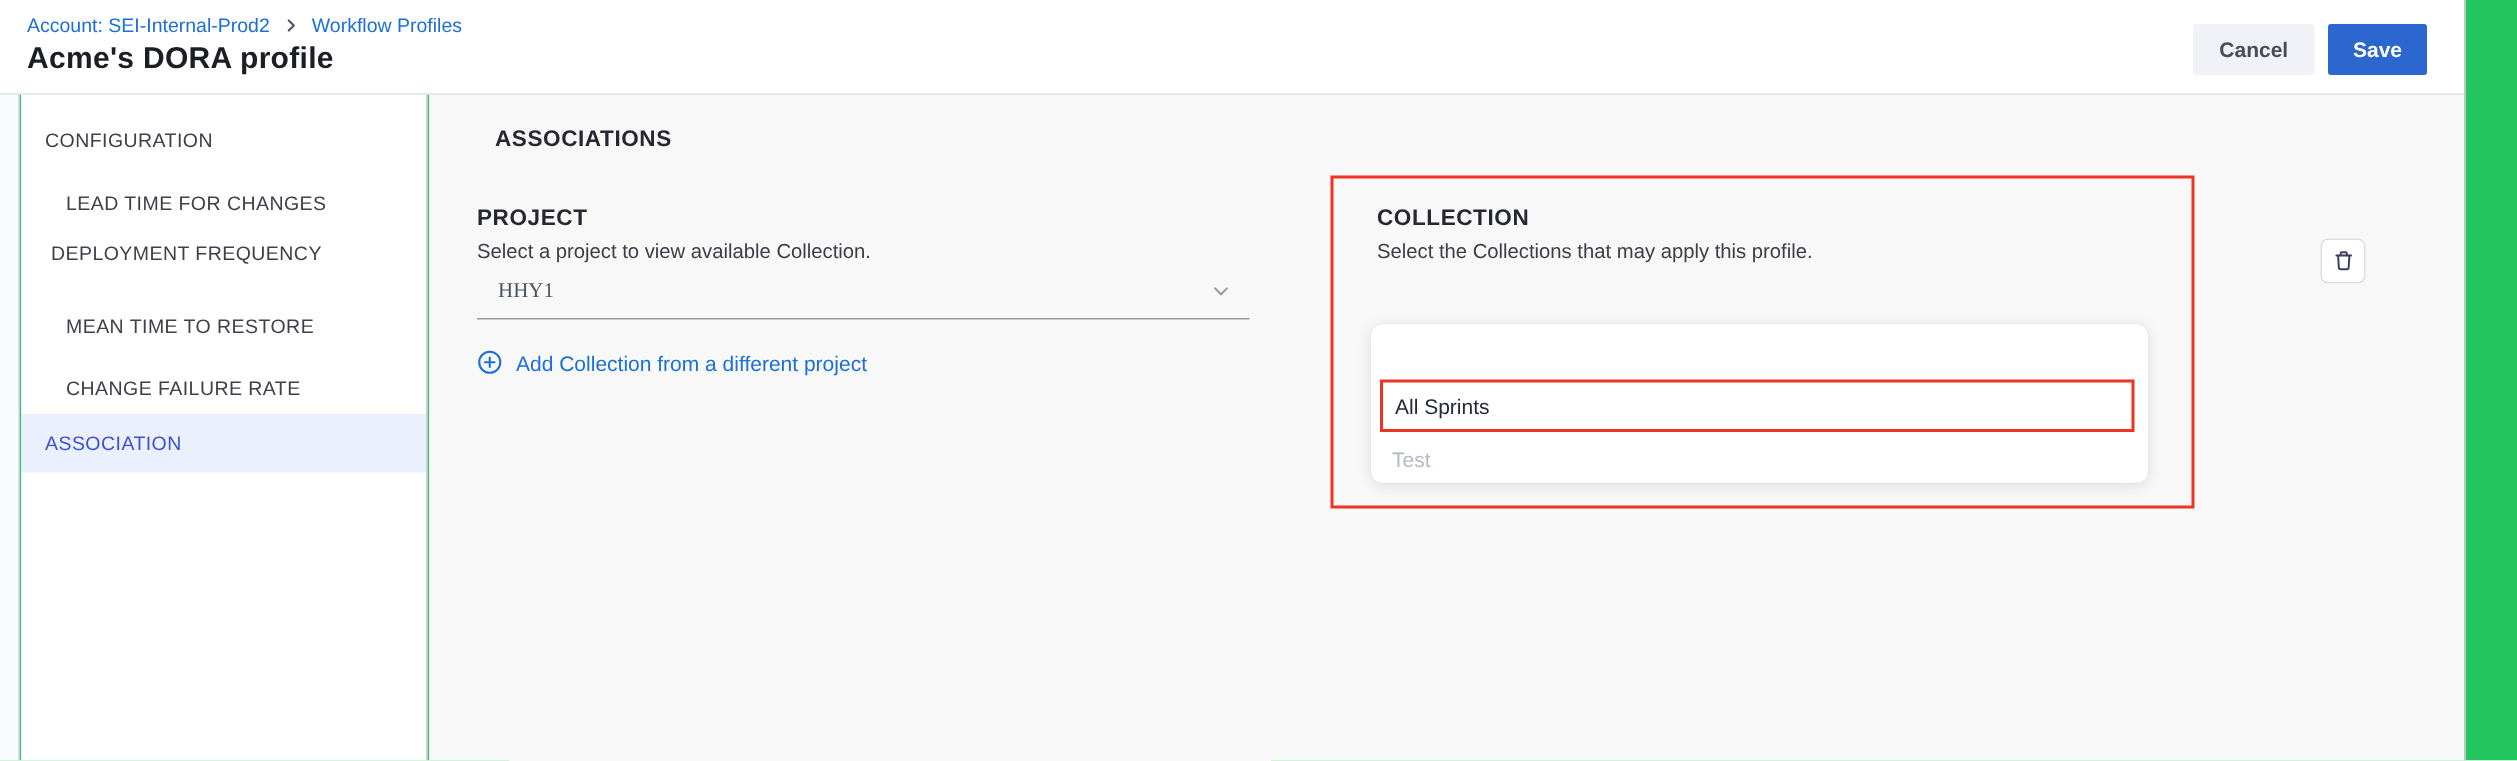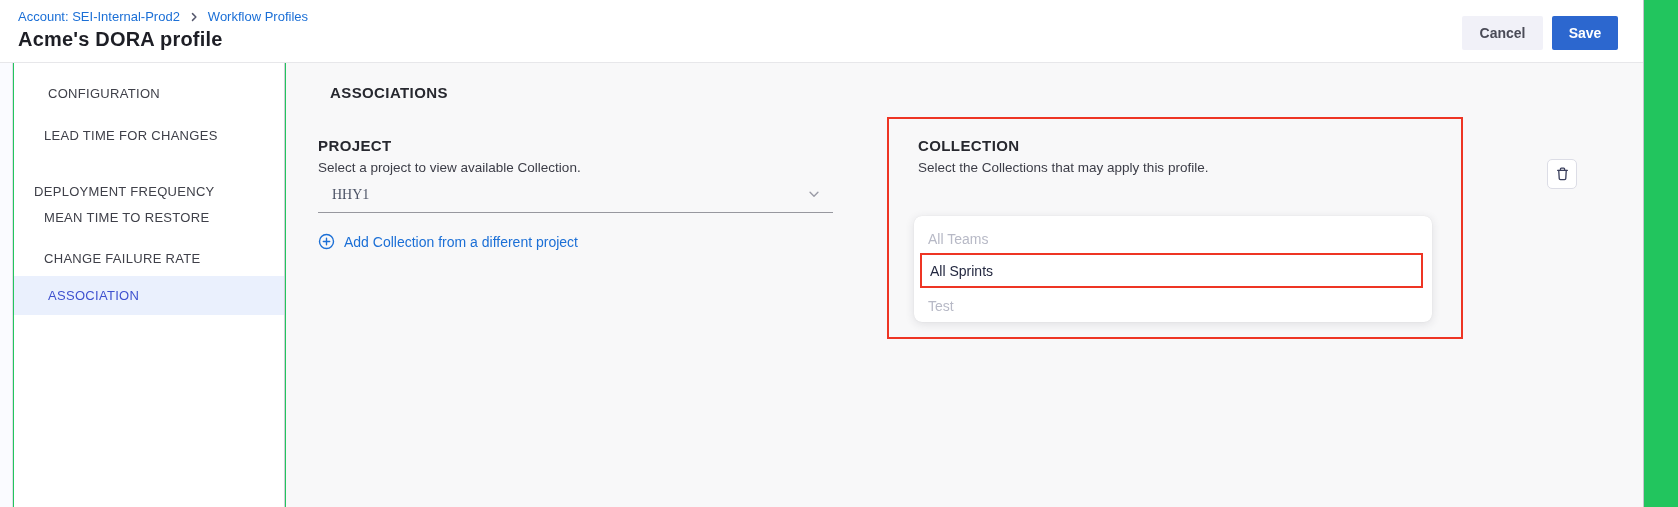--- a/index.html
+++ b/index.html
@@ -23,21 +23,21 @@
   .btn-save   { left:1552px; width:66px; background:#2c67cf; color:#ffffff; }
 
   
   .left-rail { position:absolute; left:0; top:63px; width:13px; height:444px;
                background:#fafbff; border-right:1px solid #dedfe6; }
   .sidebar { position:absolute; left:14px; top:63px; width:271px; height:444px;
              background:#ffffff; border-right:1px solid #cfd0d7; }
   .side-item { position:absolute; left:0; width:100%; height:30px; display:flex;
                align-items:center; font-size:13px; color:#3f4049; letter-spacing:.3px;
                cursor:pointer; }
-  .side-item.lvl0 { padding-left:34px; }
+  .side-item.lvl0 { padding-left:16px; }
   .side-item.lvl1 { padding-left:30px; }
   .side-item.active { background:#eaf0fd; color:#3f51cf; height:39px; }
 
   
   .main { position:absolute; left:286px; top:63px; width:1357px; height:444px;
           background:#f8f8f9; }
   .main-abs { position:absolute; }
   .section-title { font-size:15px; font-weight:700; color:#27282f; letter-spacing:.4px; }
   .group-title   { font-size:15px; font-weight:700; color:#27282f; letter-spacing:.4px; }
   .desc { font-size:13.5px; color:#3c3d47; }
@@ -91,21 +91,21 @@
     <div class="page-title">Acme's DORA profile</div>
     <button class="btn btn-cancel">Cancel</button>
     <button class="btn btn-save">Save</button>
   </div>
 
   <div class="left-rail"></div>
 
   <div class="sidebar">
     <div class="side-item lvl0" style="top:15px;">CONFIGURATION</div>
     <div class="side-item lvl1" style="top:57px;">LEAD TIME FOR CHANGES</div>
-    <div class="side-item lvl1" style="top:113px;padding-left:20px;">DEPLOYMENT FREQUENCY</div>
+    <div class="side-item lvl1" style="top:90px;padding-left:20px;">DEPLOYMENT FREQUENCY</div>
     <div class="side-item lvl1" style="top:139px;">MEAN TIME TO RESTORE</div>
     <div class="side-item lvl1" style="top:180px;">CHANGE FAILURE RATE</div>
     <div class="side-item lvl0 active" style="top:213px;">ASSOCIATION</div>
   </div>
 
   <div class="main">
 
     <div class="main-abs section-title" style="left:44px; top:21px;">ASSOCIATIONS</div>
 
     <div class="main-abs group-title" style="left:32px; top:74px;">PROJECT</div>
@@ -131,21 +131,20 @@
       <span>Add Collection from a different project</span>
     </div>
 
     <div class="red-outline" style="left:601px; top:54px; width:576px; height:222px;"></div>
 
     <div class="main-abs group-title" style="left:632px; top:74px;">COLLECTION</div>
     <div class="main-abs desc" style="left:632px; top:97px;">Select the Collections that may apply this profile.</div>
 
 
     <div class="dropdown-card" style="left:628px; top:153px;">
-      <div class="dd-option disabled" style="top:9px;">All Teams</div>
       <div class="dd-red-box">
         <span class="dd-option selected-anno" style="position:static; padding-left:0;">All Sprints</span>
       </div>
       <div class="dd-option disabled" style="top:76px;">Test</div>
     </div>
 
     <button class="icon-btn">
       <span style="display:flex;">
         <svg width="15" height="16" viewBox="0 0 16 17" fill="none" stroke="#3a3f5c" stroke-width="1.4" stroke-linecap="round" stroke-linejoin="round">
           <path d="M2.8 4.6h10.4"></path>

